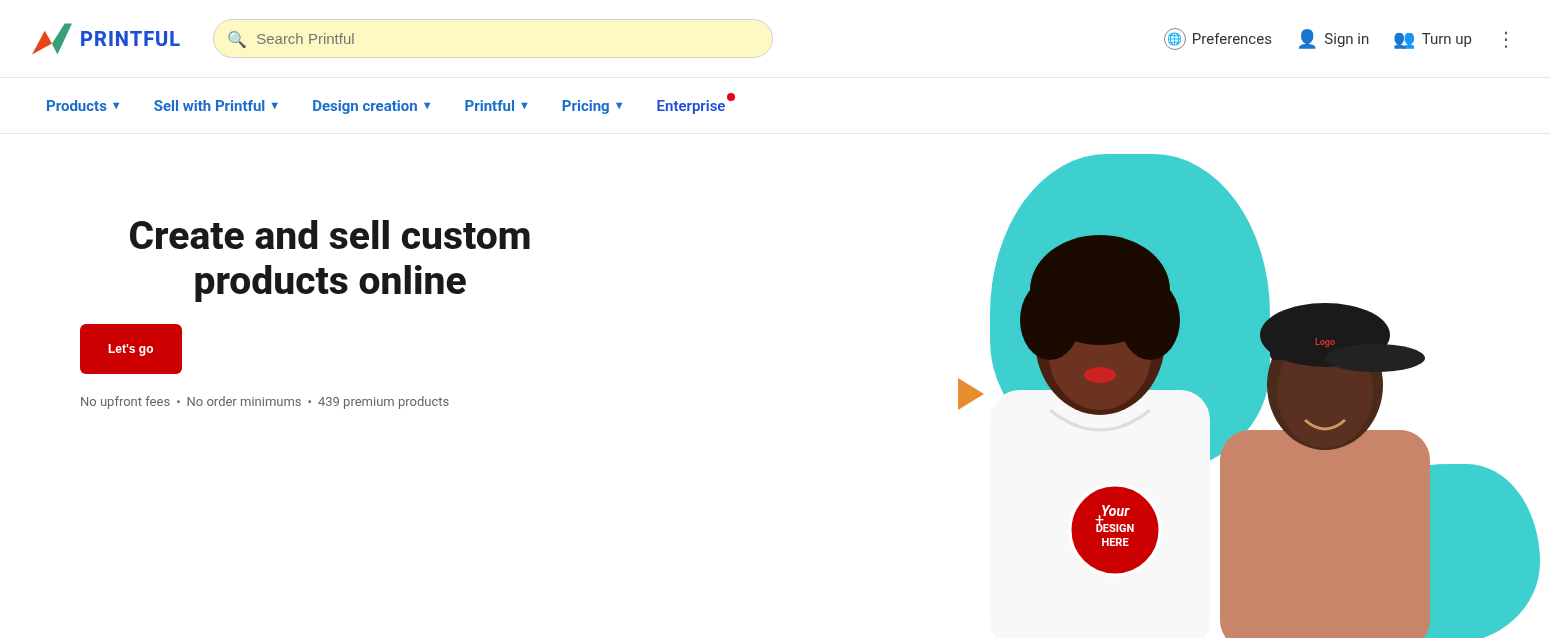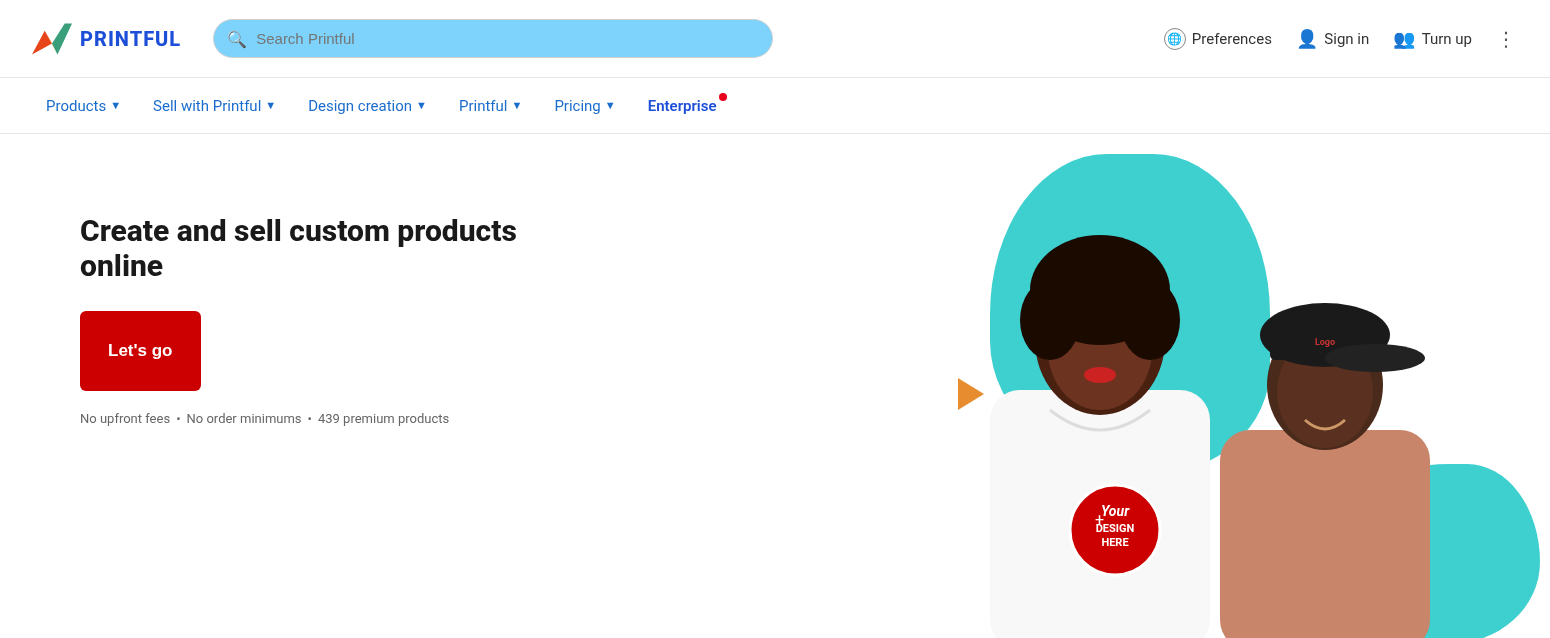--- a/index.html
+++ b/index.html
@@ -37,21 +37,21 @@
       position: relative;
     }
     .search-bar input {
       width: 100%;
       padding: 10px 16px 10px 42px;
       border: 1.5px solid #d0d0d0;
       border-radius: 24px;
       font-size: 15px;
       color: #555;
       outline: none;
-      background: #7dd3fc;
+      background: #fef9c3;
     }
     .search-icon-wrap {
       position: absolute;
       left: 14px;
       top: 50%;
       transform: translateY(-50%);
       color: #888;
       font-size: 16px;
     }
     .header-right {
@@ -107,21 +107,21 @@
     .nav-item {
       display: flex;
       align-items: center;
       gap: 4px;
       padding: 8px 14px;
       font-size: 15px;
       color: #1a6dcc;
       cursor: pointer;
       text-decoration: none;
       border-radius: 4px;
-      font-weight: 400;
+      font-weight: 700;
     }
     .nav-item.enterprise {
       color: #1d4ed8;
       font-weight: 600;
       position: relative;
     }
     .nav-item .chevron {
       font-size: 11px;
       color: #1a6dcc;
     }
@@ -144,46 +144,47 @@
       position: relative;
       overflow: hidden;
       background: #fff;
     }
     .hero-content {
       flex: 0 0 540px;
       padding-top: 20px;
       z-index: 2;
     }
     .hero-title {
-      font-size: 30px;
+      font-size: 39px;
       font-weight: 800;
       color: #1a1a1a;
       line-height: 1.15;
-      margin-bottom: 28px;
+      margin-bottom: 20px;
       max-width: 500px;
+      text-align: center;
     }
     .hero-subtitle {
       font-size: 17px;
       color: #444;
       line-height: 1.5;
       margin-bottom: 36px;
       max-width: 400px;
     }
     .hero-buttons {
       display: flex;
       gap: 12px;
       margin-bottom: 20px;
     }
     .btn-primary {
       background: #cc0000;
       color: #fff;
       border: none;
-      padding: 30px 28px;
+      padding: 18px 28px;
       border-radius: 6px;
-      font-size: 17px;
+      font-size: 12px;
       font-weight: 700;
       cursor: pointer;
     }
     .btn-secondary {
       background: #ebebeb;
       color: #1a1a1a;
       border: none;
       padding: 14px 28px;
       border-radius: 6px;
       font-size: 16px;

